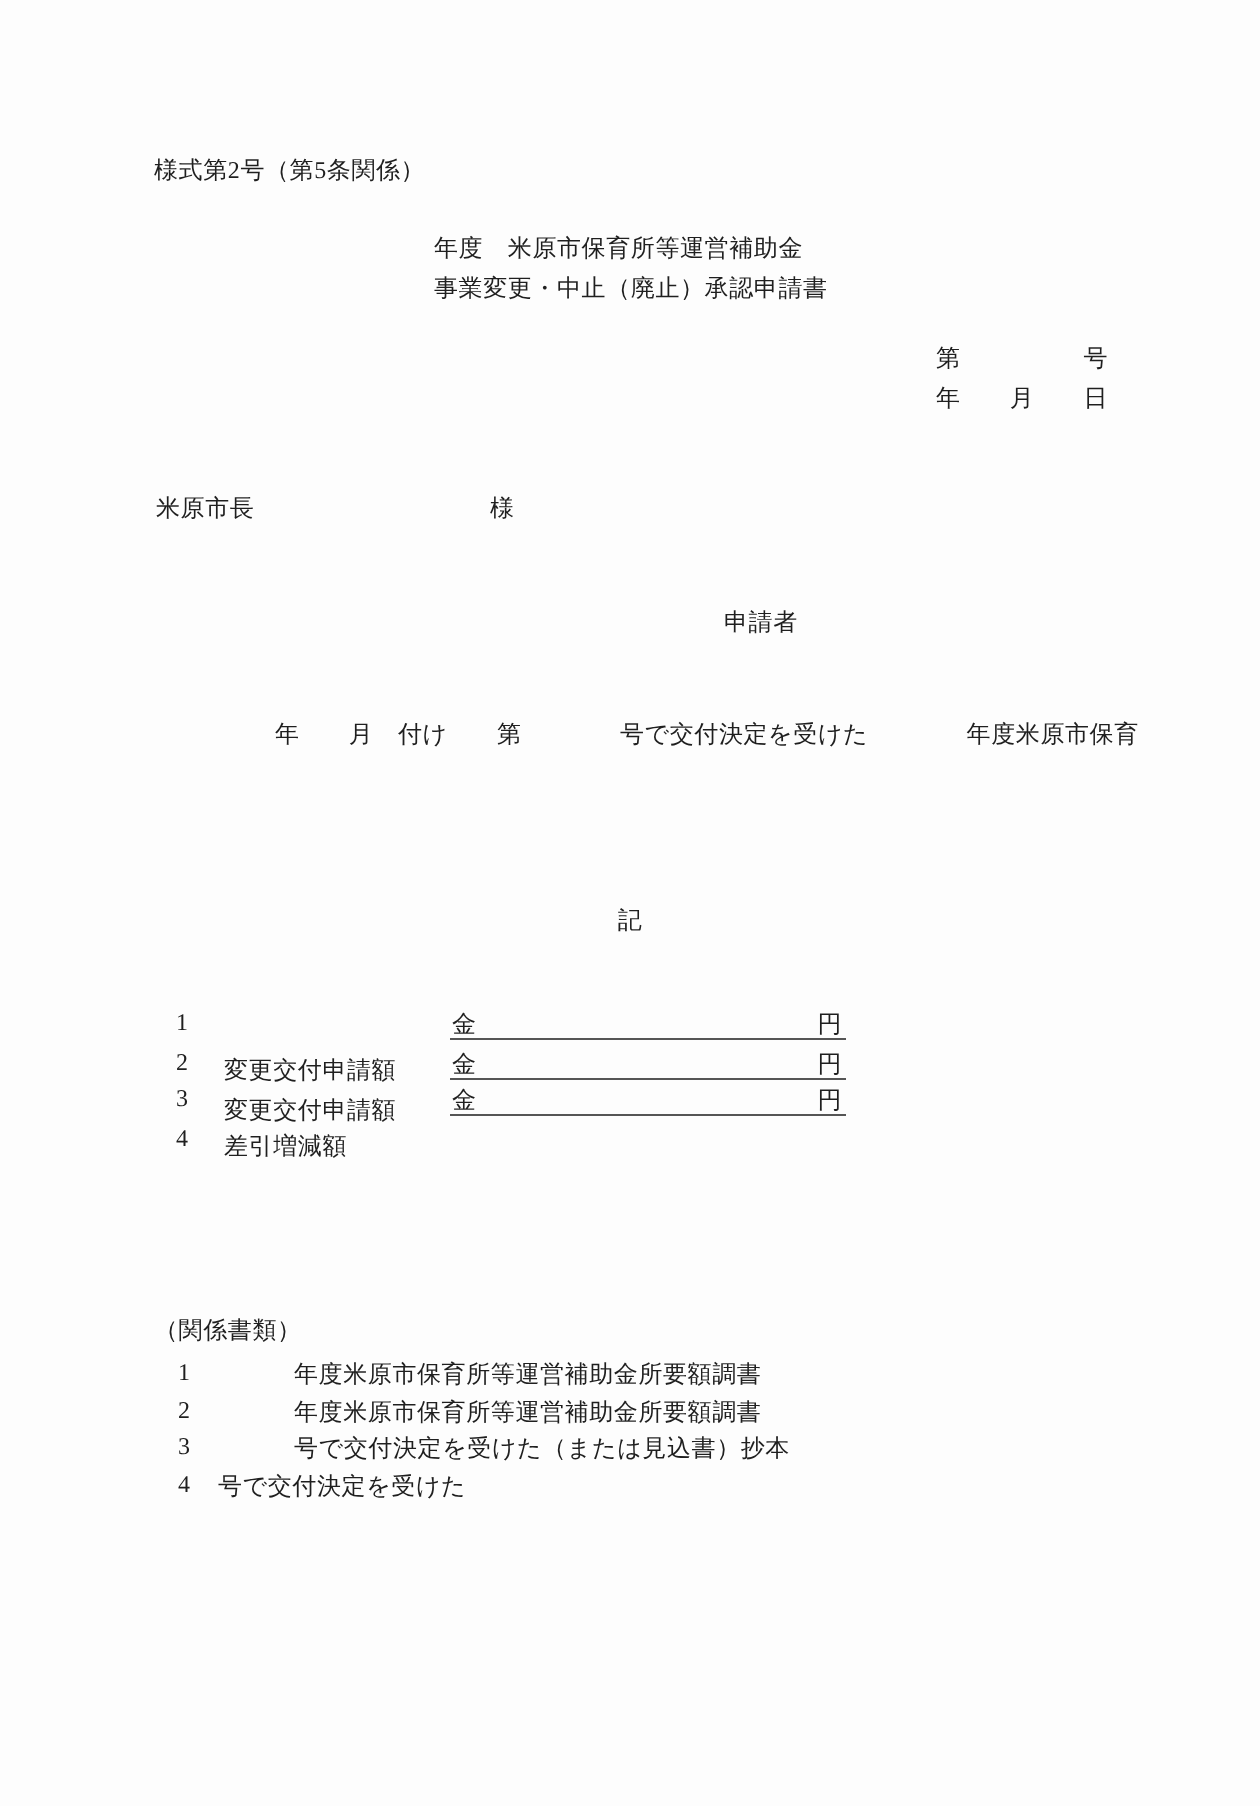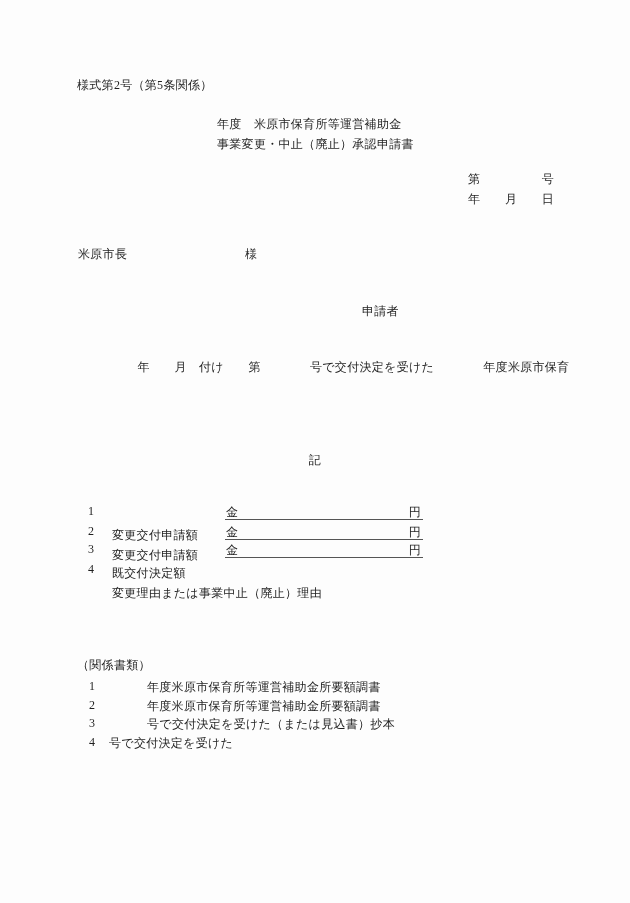--- a/index.html
+++ b/index.html
@@ -93,30 +93,29 @@
     <span class="amount-no">2</span>
     <span class="amount-label">変更交付申請額</span>
     <span class="amount-line">
       <span class="cur-prefix">金</span>
       <span class="cur-suffix">円</span>
     </span>
   </div>
 
   <div class="amount-row r3">
     <span class="amount-no">3</span>
-    <span class="amount-label">既交付決定額</span>
+    <span class="amount-label">差引増減額</span>
     <span class="amount-line">
       <span class="cur-prefix">金</span>
       <span class="cur-suffix">円</span>
     </span>
   </div>
 
   <div class="amount-row r4">
     <span class="amount-no">4</span>
-    <span class="amount-label">変更理由または事業中止（廃止）理由</span>
   </div>
 
   <div class="abs attach-heading">（関係書類）</div>
 
   <div class="attach-row a1">
     <span class="attach-no">1</span>
     <span class="attach-text">年度米原市保育所等運営補助金所要額調書</span>
   </div>
   <div class="attach-row a2">
     <span class="attach-no">2</span>

